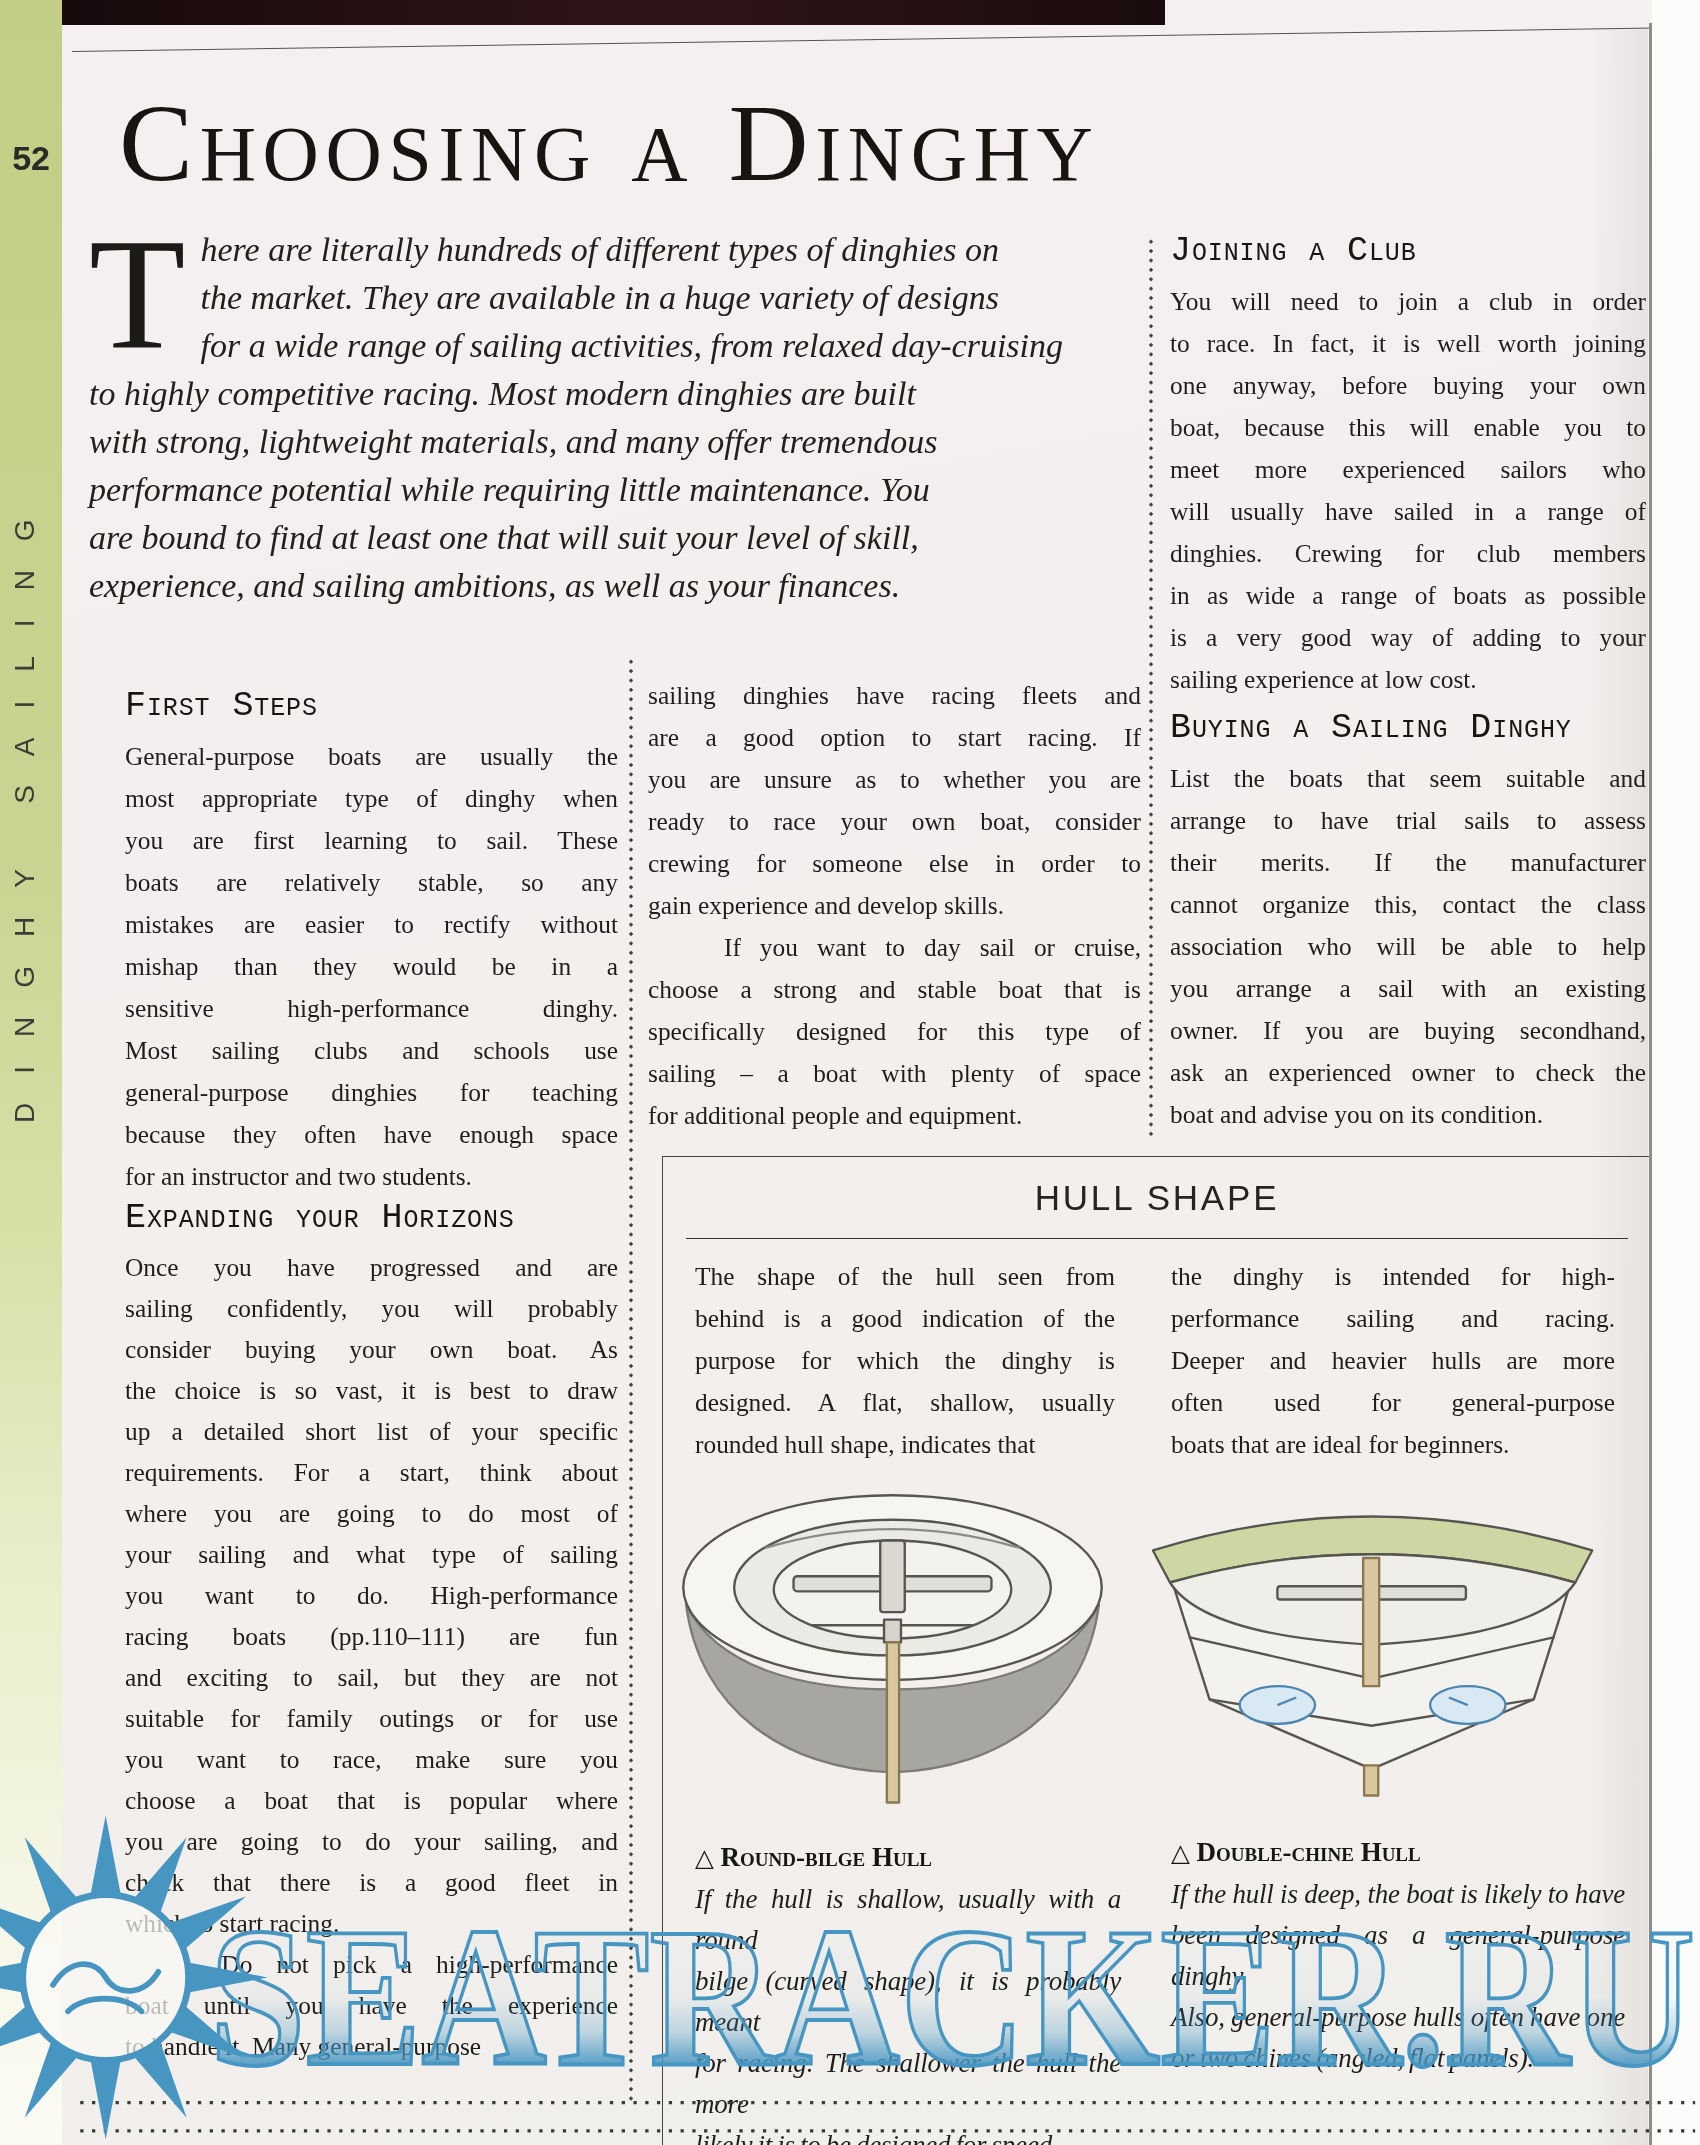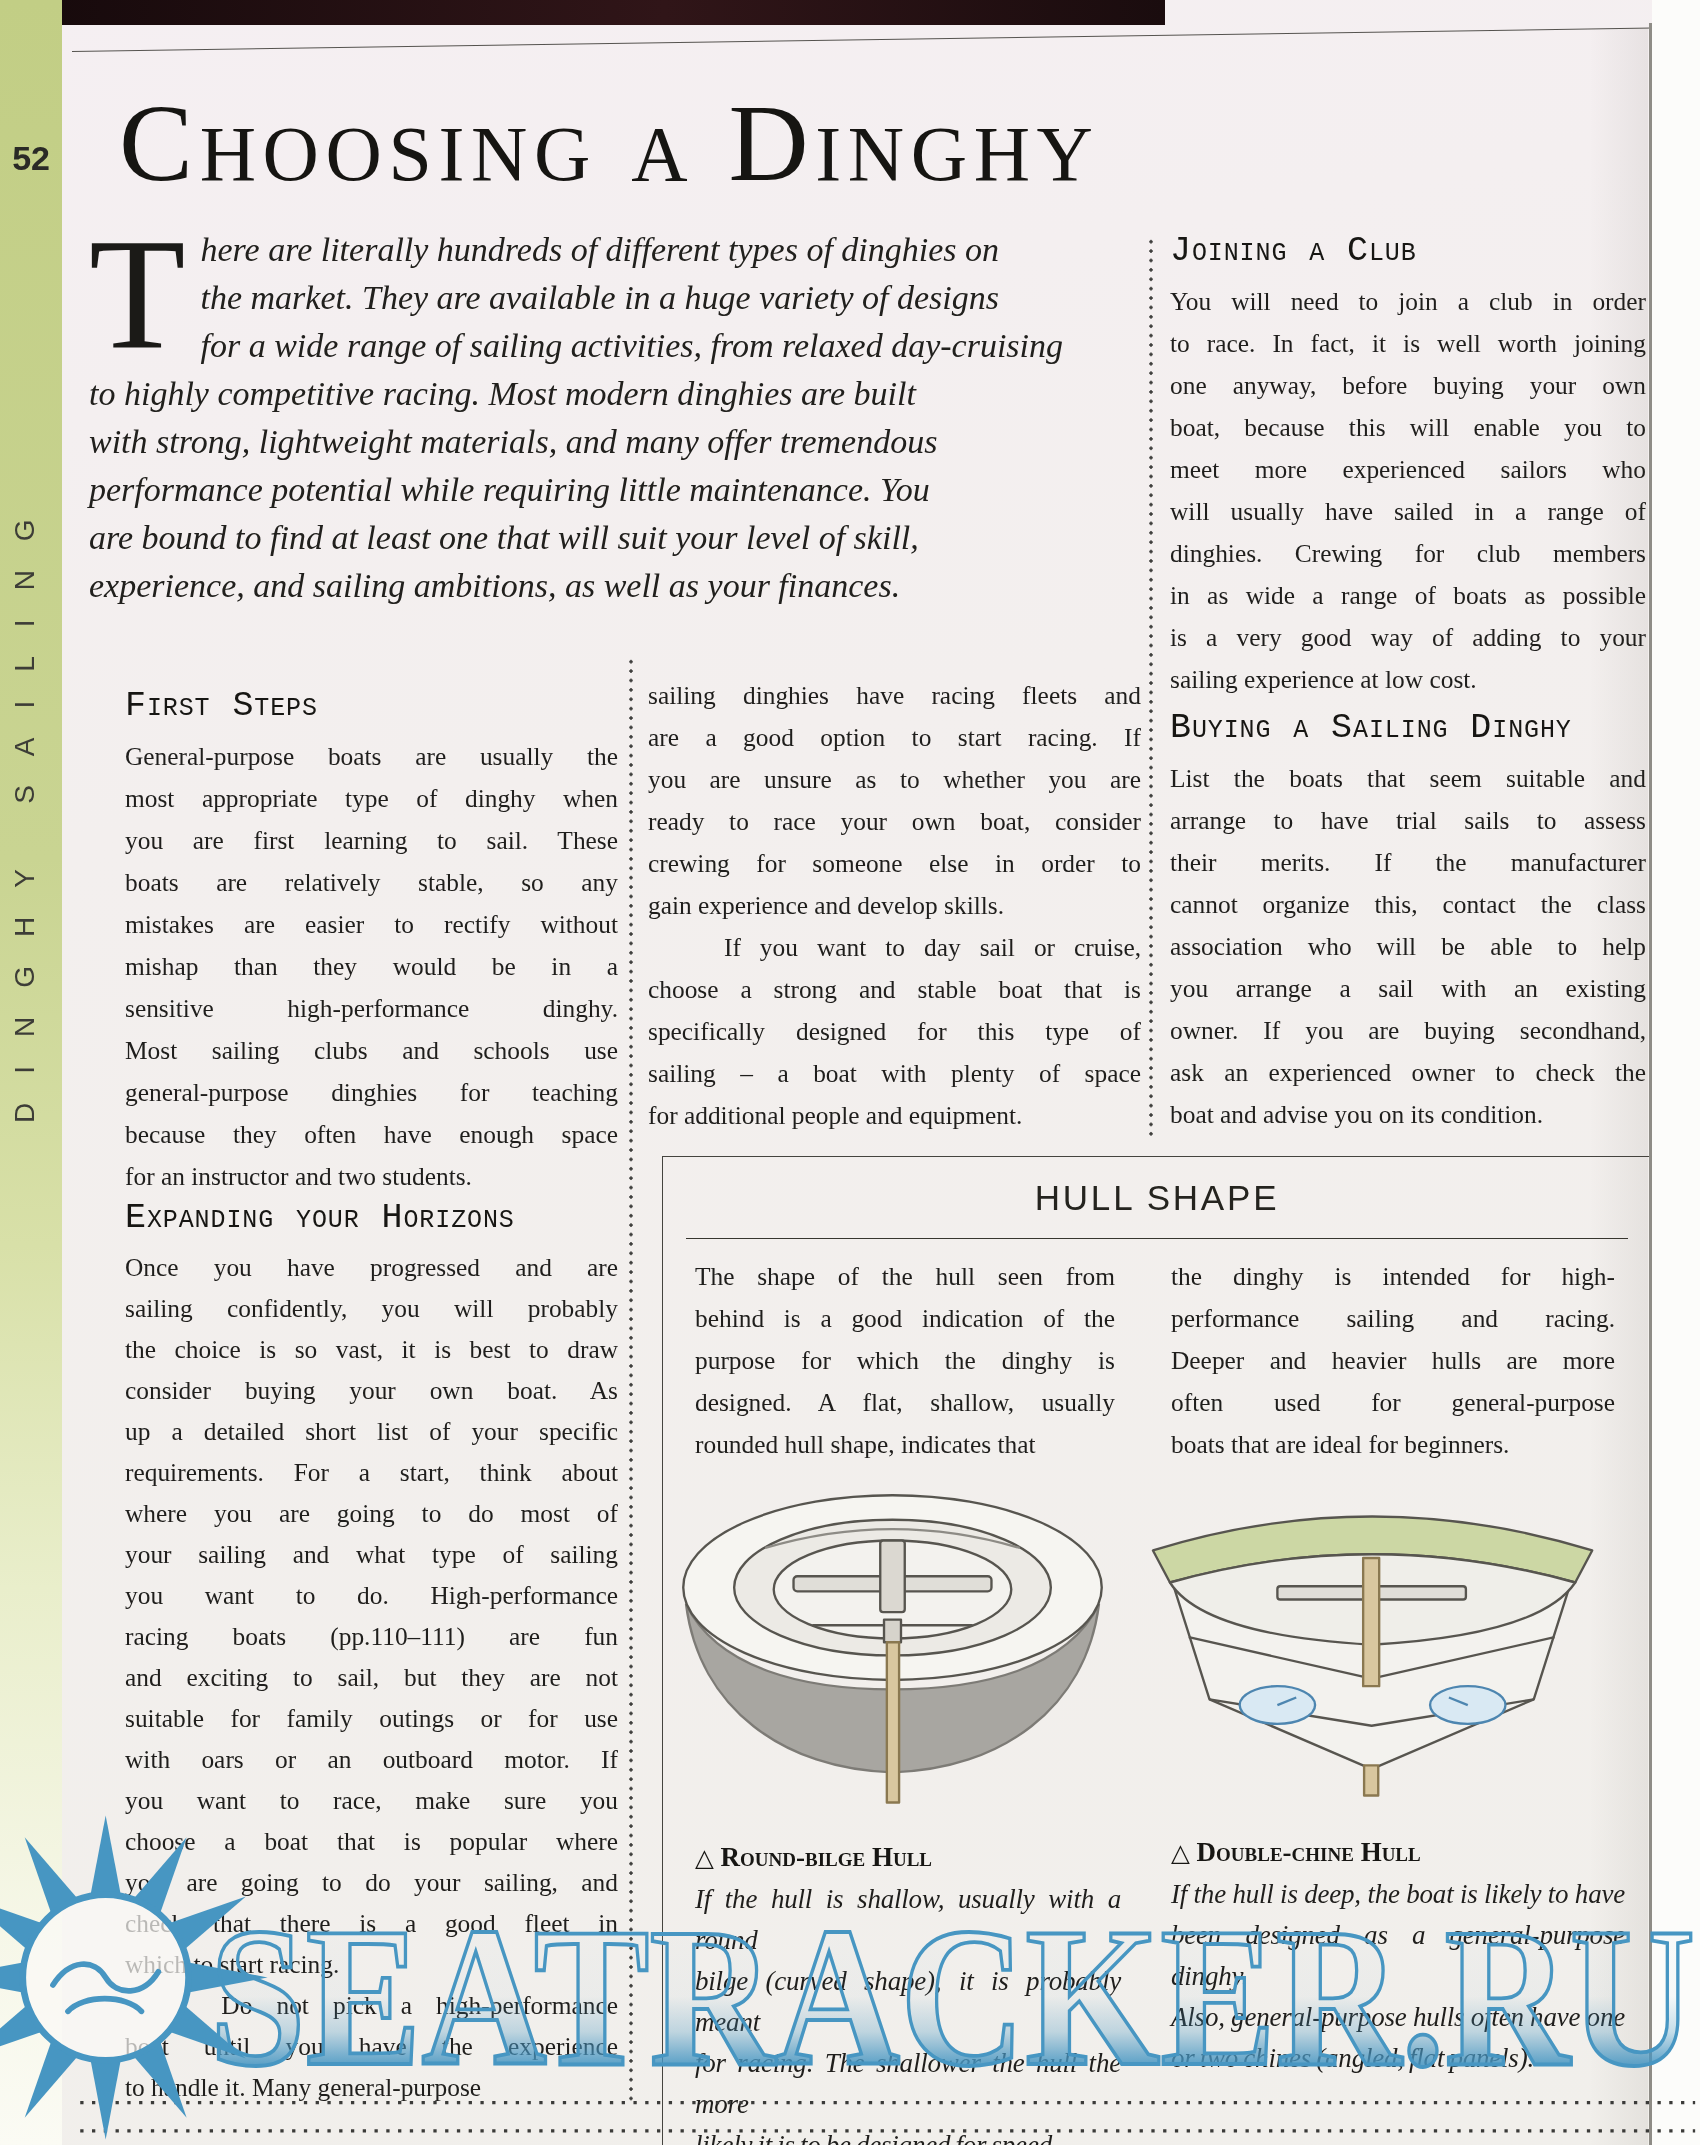--- a/index.html
+++ b/index.html
@@ -141,31 +141,30 @@
         <div class="tl">because they often have enough space</div>
         <div class="tl pend">for an instructor and two students.</div>
       </div>
   </section>
 
   <section class="block" style="left:125px;top:1198px;width:493px">
     <div class="h-small">Expanding your Horizons</div>
     <div class="body lh44">
         <div class="tl">Once you have progressed and are</div>
         <div class="tl">sailing confidently, you will probably</div>
+        <div class="tl">consider buying your own boat. As</div>
         <div class="tl">the choice is so vast, it is best to draw</div>
-        <div class="tl">consider buying your own boat. As</div>
         <div class="tl">up a detailed short list of your specific</div>
         <div class="tl">requirements. For a start, think about</div>
         <div class="tl">where you are going to do most of</div>
         <div class="tl">your sailing and what type of sailing</div>
         <div class="tl">you want to do. High-performance</div>
         <div class="tl">racing boats (pp.110–111) are fun</div>
         <div class="tl">and exciting to sail, but they are not</div>
         <div class="tl">suitable for family outings or for use</div>
-        <div class="tl">with oars or an outboard motor. If</div>
         <div class="tl">you want to race, make sure you</div>
         <div class="tl">choose a boat that is popular where</div>
         <div class="tl">you are going to do your sailing, and</div>
         <div class="tl">check that there is a good fleet in</div>
         <div class="tl pend">which to start racing.</div>
         <div class="tl">&nbsp;&nbsp;&nbsp;&nbsp;Do not pick a high-performance</div>
         <div class="tl">boat until you have the experience</div>
         <div class="tl pend">to handle it. Many general-purpose</div>
       </div>
   </section>

